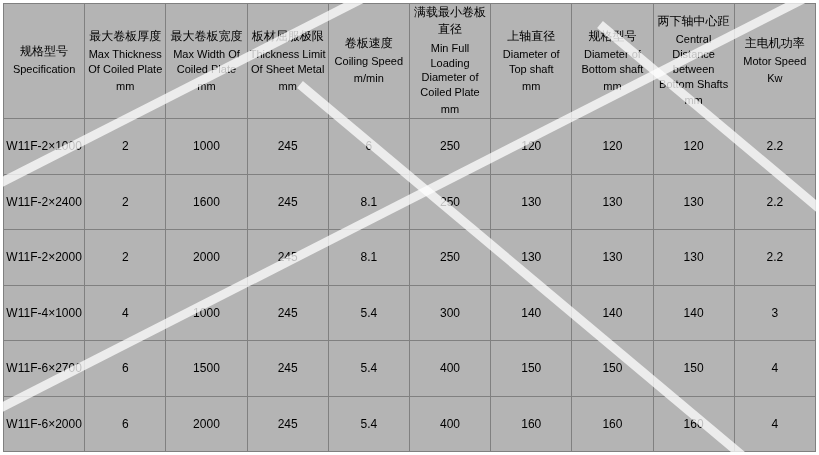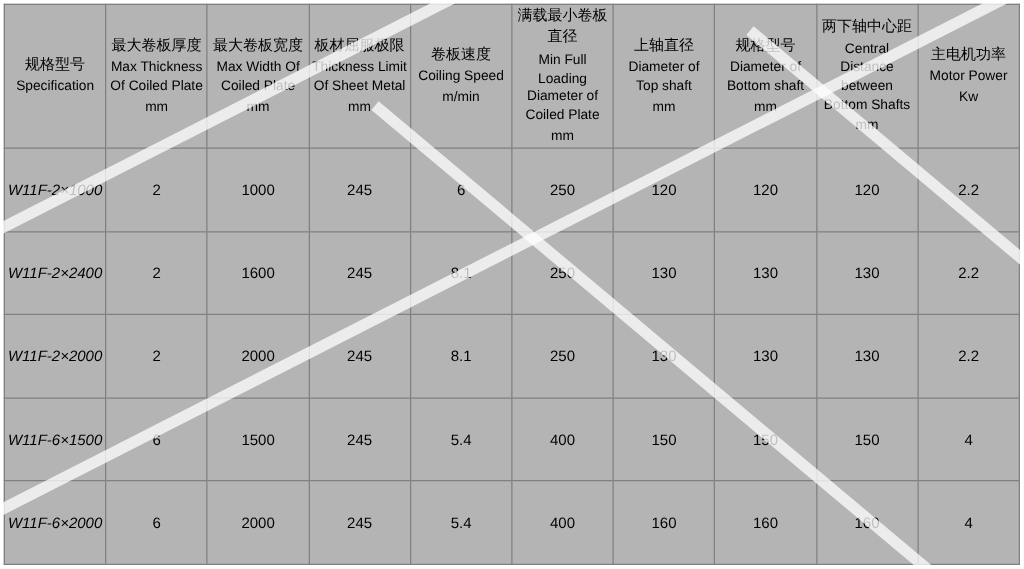--- a/index.html
+++ b/index.html
@@ -57,21 +57,20 @@
     font-size: 11px;
     display: block;
     margin-top: 2px;
   }
   table.spec-table tbody td {
     height: 33.5px;
     font-size: 12px;
   }
   td.col-spec {
     font-size: 12.5px;
-    font-style: italic;
   }
   
   .wm {
     position: absolute;
     background: rgba(255,255,255,0.75);
     pointer-events: none;
   }
   .wm1 {
     width: 1100px;
     height: 9px;
@@ -152,21 +151,21 @@
           <span class="hdr-en">Diameter of Bottom shaft</span>
           <span class="hdr-unit">mm</span>
         </th>
         <th>
           <span class="hdr-cn">两下轴中心距</span>
           <span class="hdr-en">Central Distance between Bottom Shafts</span>
           <span class="hdr-unit">mm</span>
         </th>
         <th>
           <span class="hdr-cn">主电机功率</span>
-          <span class="hdr-en">Motor Power</span>
+          <span class="hdr-en">Motor Speed</span>
           <span class="hdr-unit">Kw</span>
         </th>
       </tr>
     </thead>
     <tbody>
       <tr>
         <td class="col-spec">W11F-2×1000</td>
         <td>2</td>
         <td>1000</td>
         <td>245</td>
@@ -195,21 +194,33 @@
         <td>2000</td>
         <td>245</td>
         <td>8.1</td>
         <td>250</td>
         <td>130</td>
         <td>130</td>
         <td>130</td>
         <td>2.2</td>
       </tr>
       <tr>
-        <td class="col-spec">W11F-6×1500</td>
+        <td class="col-spec">W11F-4×1000</td>
+        <td>4</td>
+        <td>1000</td>
+        <td>245</td>
+        <td>5.4</td>
+        <td>300</td>
+        <td>140</td>
+        <td>140</td>
+        <td>140</td>
+        <td>3</td>
+      </tr>
+      <tr>
+        <td class="col-spec">W11F-6×2700</td>
         <td>6</td>
         <td>1500</td>
         <td>245</td>
         <td>5.4</td>
         <td>400</td>
         <td>150</td>
         <td>150</td>
         <td>150</td>
         <td>4</td>
       </tr>

